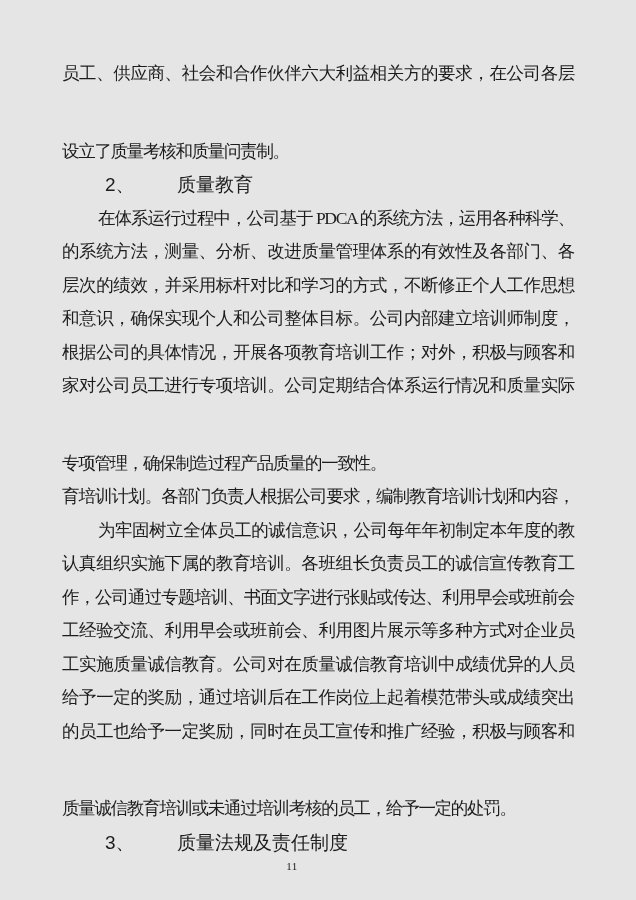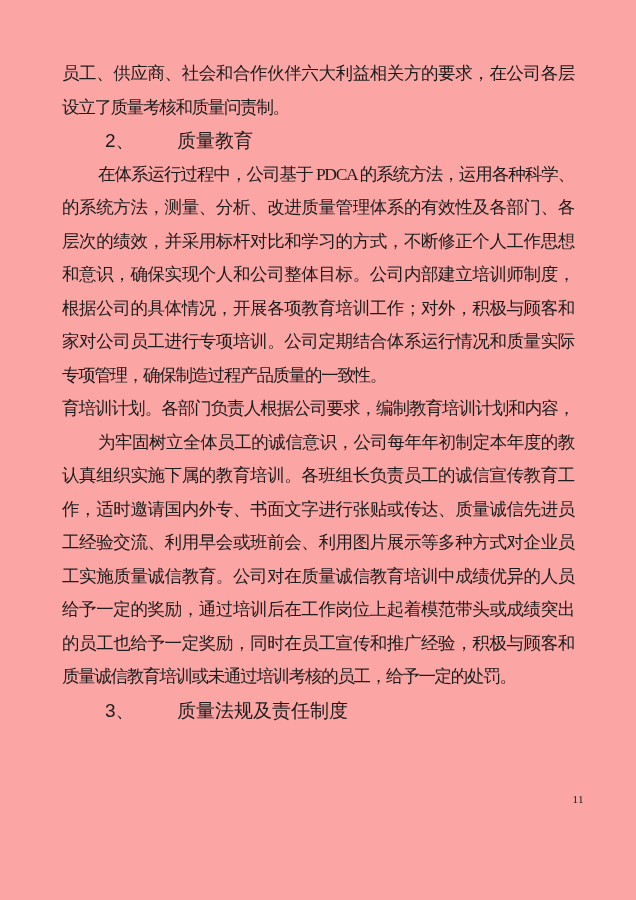--- a/index.html
+++ b/index.html
@@ -4,21 +4,21 @@
 <style>
   * { margin: 0; padding: 0; box-sizing: border-box; }
   html, body {
     width: 636px; height: 900px;
     background: #ffffff;
     font-family: "Liberation Serif", "DejaVu Serif", serif;
   }
   .page {
     position: relative;
     width: 636px; height: 900px;
-    background: #fca5a5;
+    background: #e5e5e5;
     color: #1c1c1c;
     overflow: hidden;
     padding-left: 36px;
   }
   .text-area {
     position: absolute;
     left: 62px; top: 57px;
     width: 512px;
   }
   .line {
@@ -28,41 +28,42 @@
     font-size: 17.5px;
     letter-spacing: -1.3px;
     text-align: justify;
     text-align-last: justify;
     text-justify: inter-character;
     white-space: normal;
   }
   .line.last {
     text-align: left;
     text-align-last: left;
+    margin-top: 44px;
   }
   .line.indent { text-indent: 36px; }
   .heading {
     display: block;
     height: 33.5px;
     line-height: 33.5px;
     padding-left: 43px;
     font-size: 19px;
     font-family: "Liberation Sans", "DejaVu Sans", sans-serif;
     color: #1c1c1c;
     font-weight: 400;
   }
   .h-num {
     display: inline-block;
     width: 72px;
   }
   .page-footer {
     position: absolute;
-    top: 792px; left: 0;
+    top: 859px; left: 0;
     width: 584px;
-    text-align: right;
+    text-align: center;
     font-size: 11px;
     line-height: 14px;
     letter-spacing: 0.5px;
     color: #1c1c1c;
   }
 </style>
 </head>
 <body>
 
 <div class="page">
@@ -84,21 +85,21 @@
       <span class="line">和意识，确保实现个人和公司整体目标。公司内部建立培训师制度，</span>
       <span class="line">根据公司的具体情况，开展各项教育培训工作；对外，积极与顾客和</span>
       <span class="line">家对公司员工进行专项培训。公司定期结合体系运行情况和质量实际</span>
       <span class="line last">专项管理，确保制造过程产品质量的一致性。</span>
     </div>
 
     <div class="para">
       <span class="line">育培训计划。各部门负责人根据公司要求，编制教育培训计划和内容，</span>
       <span class="line indent">为牢固树立全体员工的诚信意识，公司每年年初制定本年度的教</span>
       <span class="line">认真组织实施下属的教育培训。各班组长负责员工的诚信宣传教育工</span>
-      <span class="line">作，适时邀请国内外专、书面文字进行张贴或传达、质量诚信先进员</span>
+      <span class="line">作，公司通过专题培训、书面文字进行张贴或传达、利用早会或班前会</span>
       <span class="line">工经验交流、利用早会或班前会、利用图片展示等多种方式对企业员</span>
       <span class="line">工实施质量诚信教育。公司对在质量诚信教育培训中成绩优异的人员</span>
       <span class="line">给予一定的奖励，通过培训后在工作岗位上起着模范带头或成绩突出</span>
       <span class="line">的员工也给予一定奖励，同时在员工宣传和推广经验，积极与顾客和</span>
       <span class="line last">质量诚信教育培训或未通过培训考核的员工，给予一定的处罚。</span>
     </div>
 
     <div class="heading">
       <span class="h-num">3、</span><span class="h-title">质量法规及责任制度</span>
     </div>

